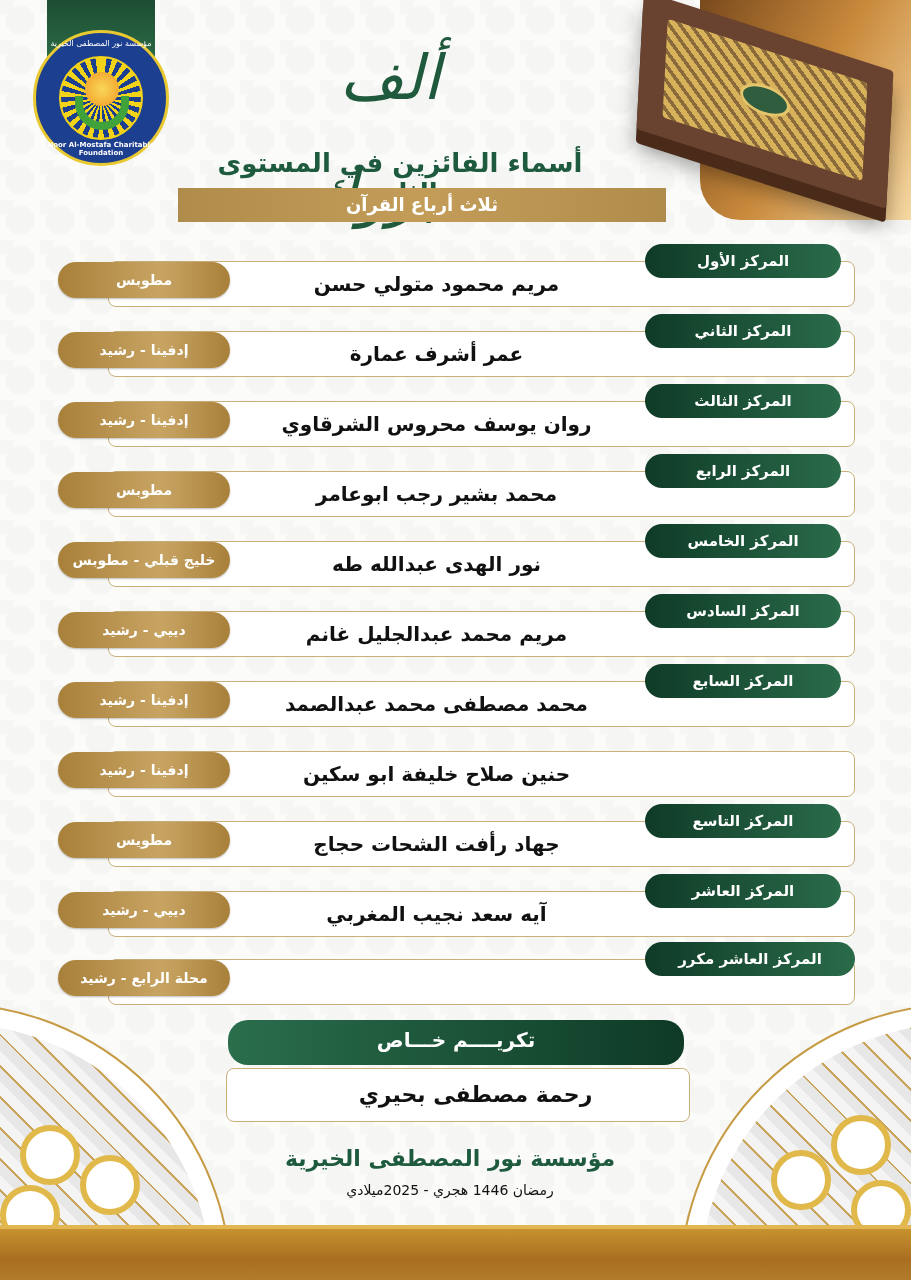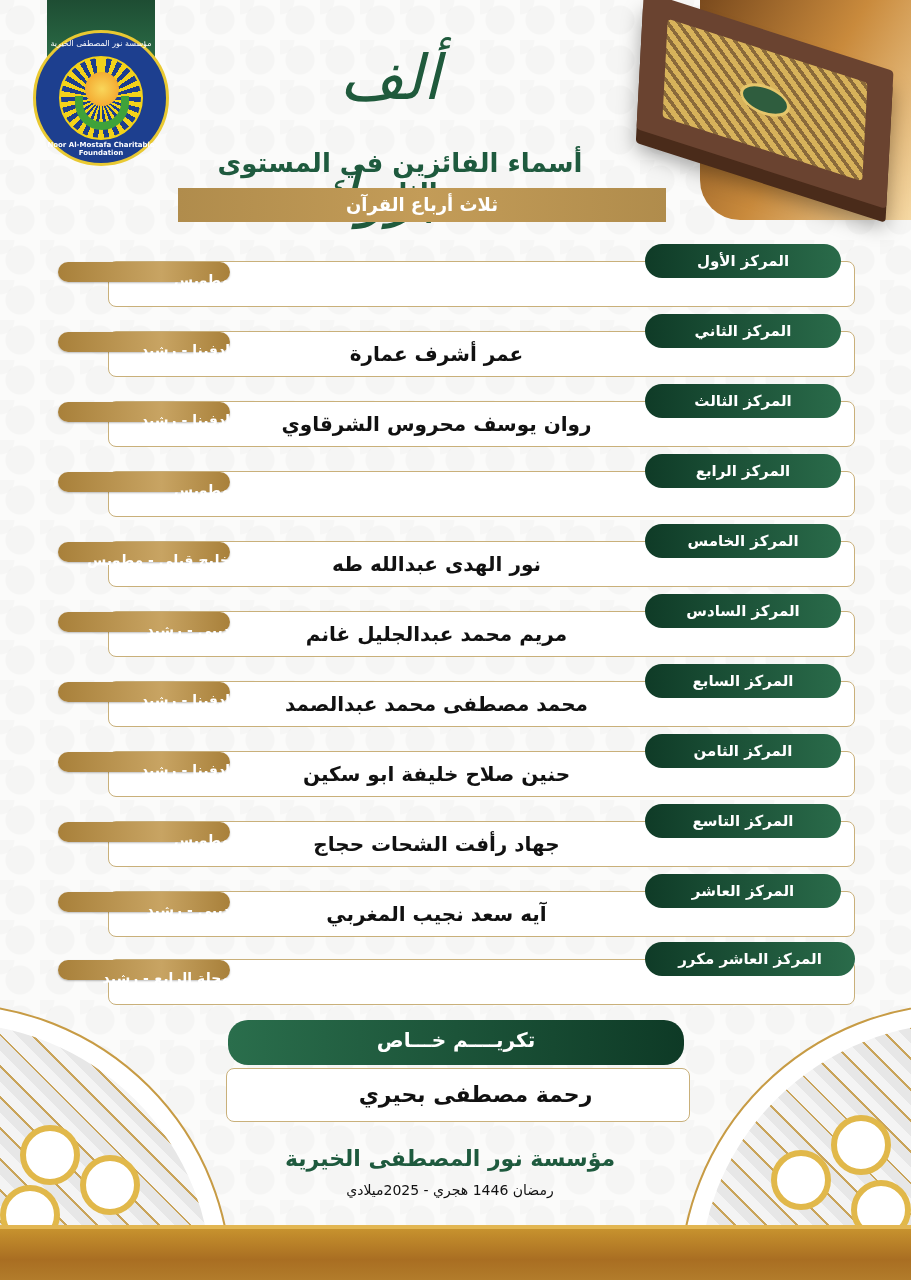--- a/index.html
+++ b/index.html
@@ -45,23 +45,23 @@
 
   
   .row { position: absolute; left: 58px; width: 797px; height: 52px; }
   .row-box { position: absolute; left: 50px; right: 0; top: 3px; height: 46px; background: #fff;
     border: 1.5px solid #c9b07a; border-radius: 8px; }
   .rank-pill { position: absolute; right: 14px; top: -14px; width: 196px; height: 34px; border-radius: 17px;
     background: linear-gradient(90deg, #0f3b27, #2a6b4a); color: #fff; font-weight: bold; font-size: 15px;
     text-align: center; line-height: 34px; z-index: 2; }
   .name { position: absolute; left: 180px; right: 220px; top: 8px; text-align: center;
     font-size: 20px; font-weight: bold; color: #111; line-height: 36px; }
-  .loc-pill { position: absolute; left: 0; top: 4px; width: 172px; height: 20px; border-radius: 18px;
+  .loc-pill { position: absolute; left: 0; top: 4px; width: 172px; height: 36px; border-radius: 18px;
     background: linear-gradient(90deg, #a8803a, #c8a463 60%, #a8803a); color: #fff; font-weight: bold; font-size: 14px;
-    line-height: 36px; z-index: 2; box-shadow: 0 1px 2px rgba(0,0,0,.25); }
+    text-align: center; line-height: 36px; z-index: 2; box-shadow: 0 1px 2px rgba(0,0,0,.25); }
 
   
   .honor-pill { left: 228px; top: 1020px; width: 456px; height: 45px; border-radius: 20px;
     background: linear-gradient(90deg, #2a6e4c, #0e3a26); color: #fff; font-size: 20px; font-weight: bold;
     text-align: center; line-height: 40px; letter-spacing: 2px; }
   .honor-box { left: 226px; top: 1068px; width: 464px; height: 54px; background: #fff;
     border: 1.5px solid #c9b07a; border-radius: 8px; text-align: center; font-size: 22px; font-weight: bold;
     color: #111; line-height: 52px; padding-left: 35px; }
 
   
@@ -115,37 +115,39 @@
   </div>
 </div>
 
 <div class="abs title-calligraphy">ألف مبروك</div>
 <div class="abs headline">أسماء الفائزين في المستوى الثاني</div>
 <div class="abs subtitle-bar">ثلاث أرباع القرآن</div>
 
 <div class="row" style="top:258px">
   <div class="row-box"></div>
   <div class="rank-pill">المركز الأول</div>
+  <div class="name">مريم محمود متولي حسن</div>
   <div class="loc-pill">مطوبس</div>
 </div>
 <div class="row" style="top:328px">
   <div class="row-box"></div>
   <div class="rank-pill">المركز الثاني</div>
   <div class="name">عمر أشرف عمارة</div>
   <div class="loc-pill">إدفينا - رشيد</div>
 </div>
 <div class="row" style="top:398px">
   <div class="row-box"></div>
   <div class="rank-pill">المركز الثالث</div>
   <div class="name">روان يوسف محروس الشرقاوي</div>
   <div class="loc-pill">إدفينا - رشيد</div>
 </div>
 <div class="row" style="top:468px">
   <div class="row-box"></div>
   <div class="rank-pill">المركز الرابع</div>
+  <div class="name">محمد بشير رجب ابوعامر</div>
   <div class="loc-pill">مطوبس</div>
 </div>
 <div class="row" style="top:538px">
   <div class="row-box"></div>
   <div class="rank-pill">المركز الخامس</div>
   <div class="name">نور الهدى عبدالله طه</div>
   <div class="loc-pill">خليج قبلي - مطوبس</div>
 </div>
 <div class="row" style="top:608px">
   <div class="row-box"></div>
@@ -154,21 +156,20 @@
   <div class="loc-pill">دييي - رشيد</div>
 </div>
 <div class="row" style="top:678px">
   <div class="row-box"></div>
   <div class="rank-pill">المركز السابع</div>
   <div class="name">محمد مصطفى محمد عبدالصمد</div>
   <div class="loc-pill">إدفينا - رشيد</div>
 </div>
 <div class="row" style="top:748px">
   <div class="row-box"></div>
-  <div class="rank-pill">المركز الثامن</div>
   <div class="name">حنين صلاح خليفة ابو سكين</div>
   <div class="loc-pill">إدفينا - رشيد</div>
 </div>
 <div class="row" style="top:818px">
   <div class="row-box"></div>
   <div class="rank-pill">المركز التاسع</div>
   <div class="name">جهاد رأفت الشحات حجاج</div>
   <div class="loc-pill">مطويس</div>
 </div>
 <div class="row" style="top:888px">

